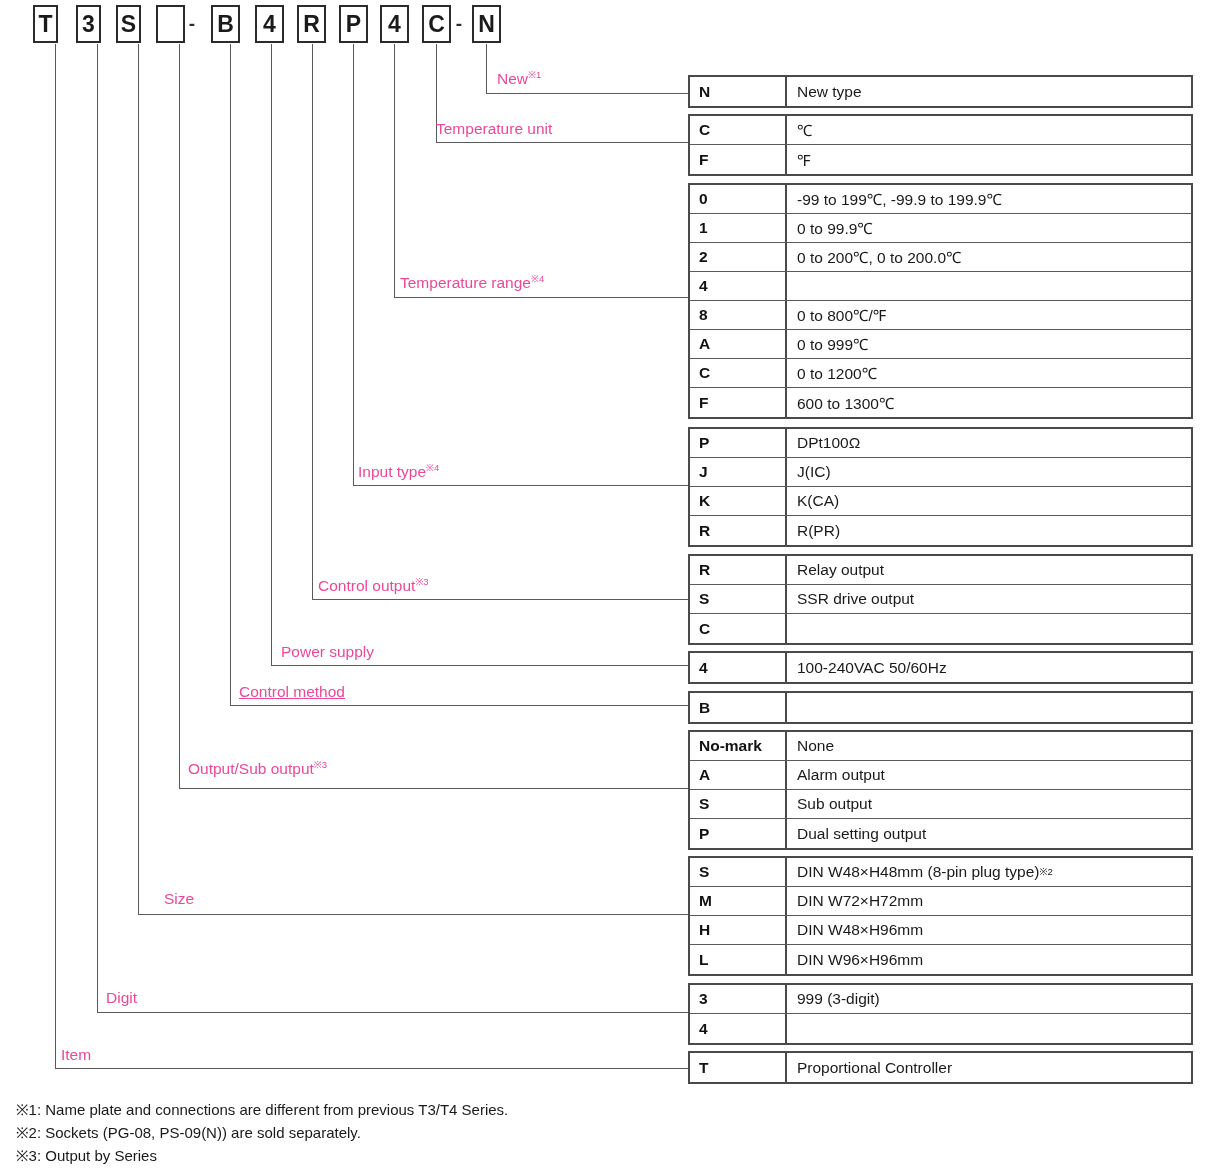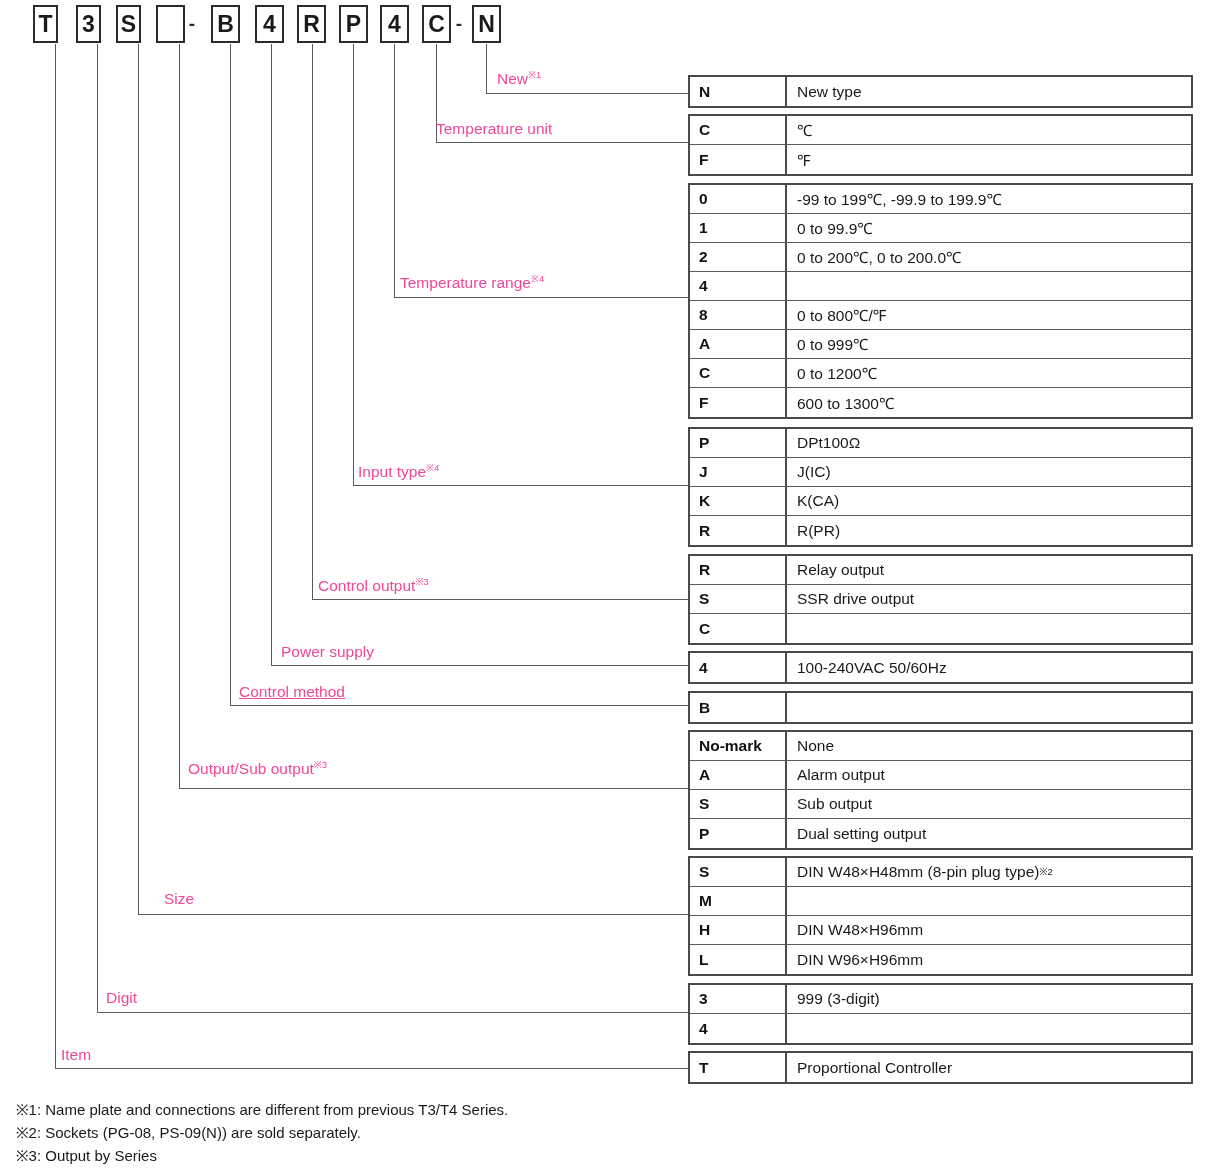--- a/index.html
+++ b/index.html
@@ -343,20 +343,23 @@
       <div class="opt-group" style="left: 688px; top: 856px; width: 505px;">
         <div class="opt-row">
           <div class="opt-code" style="width: 97px; flex-basis: 97px;">S</div>
           <div class="opt-desc">
             <span>DIN W48×H48mm (8-pin plug type)</span>
             <sup>※2</sup>
           </div>
         </div>
         <div class="opt-row">
           <div class="opt-code" style="width: 97px; flex-basis: 97px;">M</div>
+          <div class="opt-desc">
+            <span>DIN W72×H72mm</span>
+          </div>
         </div>
         <div class="opt-row">
           <div class="opt-code" style="width: 97px; flex-basis: 97px;">H</div>
           <div class="opt-desc">
             <span>DIN W48×H96mm</span>
           </div>
         </div>
         <div class="opt-row">
           <div class="opt-code" style="width: 97px; flex-basis: 97px;">L</div>
           <div class="opt-desc">

